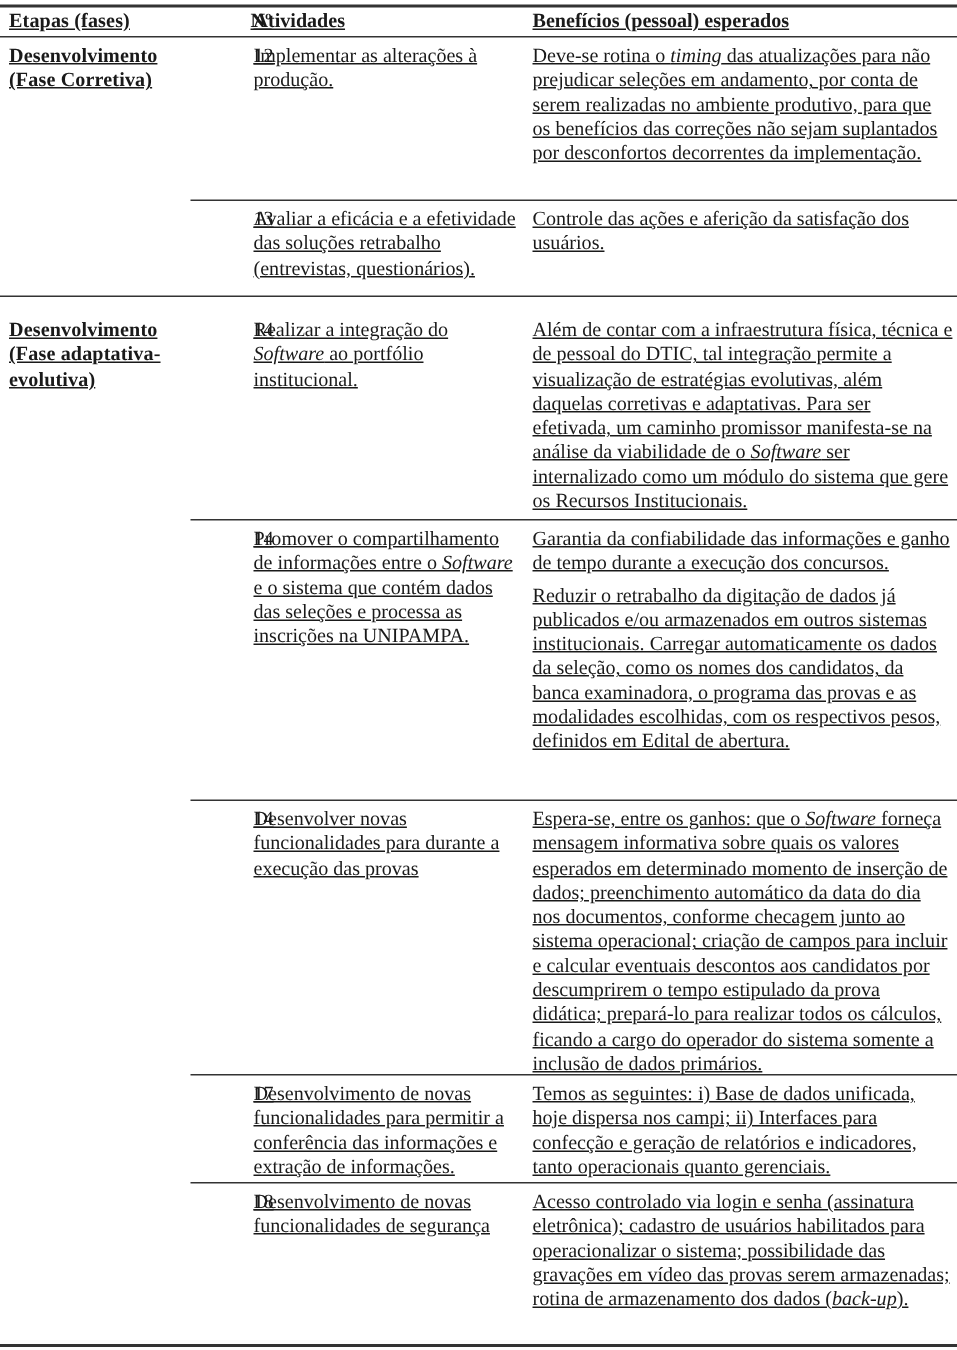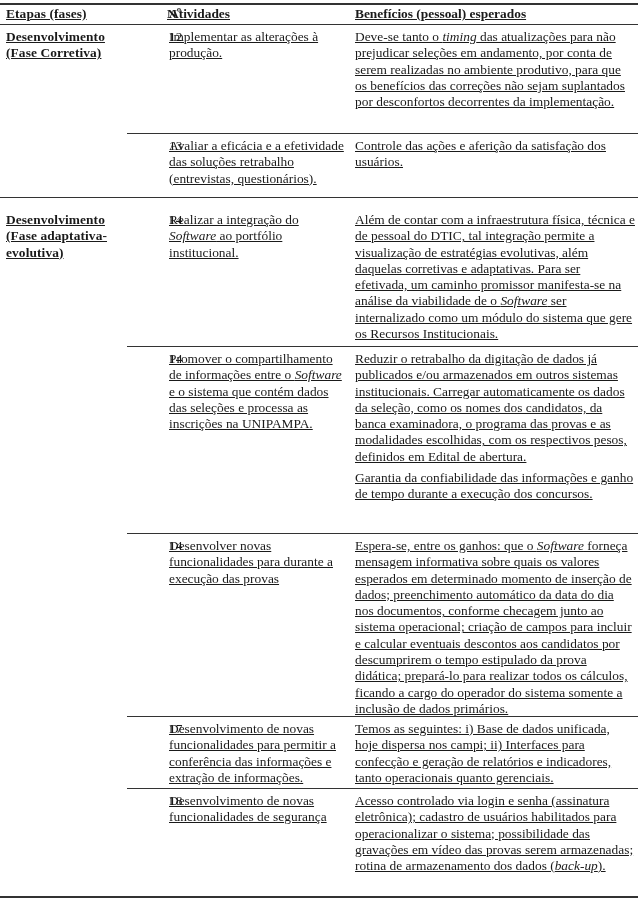--- a/index.html
+++ b/index.html
@@ -54,37 +54,37 @@
   <div></div>
   <div></div>
   <div></div>
   <div></div>
   <div></div>
   <div></div>
   <div></div>
 <div class="cell c-num" style="top: 26px;">12</div>
     <div class="cell c-act" style="top: 26px;"><span>Implementar as alterações à produção.</span></div>
     <div class="cell c-ben" style="top: 26px;">
-      <div class="para"><span>Deve-se tanto o </span><em>timing</em><span> das atualizações para não prejudicar seleções em andamento, por conta de serem realizadas no ambiente produtivo, para que os benefícios das correções não sejam suplantados por desconfortos decorrentes da implementação.</span></div>
+      <div class="para"><span>Deve-se rotina o </span><em>timing</em><span> das atualizações para não prejudicar seleções em andamento, por conta de serem realizadas no ambiente produtivo, para que os benefícios das correções não sejam suplantados por desconfortos decorrentes da implementação.</span></div>
     </div>
     <div class="cell c-num" style="top: 135px;">13</div>
     <div class="cell c-act" style="top: 135px;"><span>Avaliar a eficácia e a efetividade das soluções retrabalho (entrevistas, questionários).</span></div>
     <div class="cell c-ben" style="top: 135px;">
       <div class="para"><span>Controle das ações e aferição da satisfação dos usuários.</span></div>
     </div>
     <div class="cell c-num" style="top: 209px;">14</div>
     <div class="cell c-act" style="top: 209px;"><span>Realizar a integração do </span><em>Software</em><span> ao portfólio institucional.</span></div>
     <div class="cell c-ben" style="top: 209px;">
       <div class="para"><span>Além de contar com a infraestrutura física, técnica e de pessoal do DTIC, tal integração permite a visualização de estratégias evolutivas, além daquelas corretivas e adaptativas. Para ser efetivada, um caminho promissor manifesta-se na análise da viabilidade de o </span><em>Software</em><span> ser internalizado como um módulo do sistema que gere os Recursos Institucionais.</span></div>
     </div>
     <div class="cell c-num" style="top: 348px;">14</div>
     <div class="cell c-act" style="top: 348px;"><span>Promover o compartilhamento de informações entre o </span><em>Software</em><span> e o sistema que contém dados das seleções e processa as inscrições na UNIPAMPA.</span></div>
     <div class="cell c-ben" style="top: 348px;">
+      <div class="para"><span>Garantia da confiabilidade das informações e ganho de tempo durante a execução dos concursos.</span></div>
       <div class="para"><span>Reduzir o retrabalho da digitação de dados já publicados e/ou armazenados em outros sistemas institucionais. Carregar automaticamente os dados da seleção, como os nomes dos candidatos, da banca examinadora, o programa das provas e as modalidades escolhidas, com os respectivos pesos, definidos em Edital de abertura.</span></div>
-      <div class="para"><span>Garantia da confiabilidade das informações e ganho de tempo durante a execução dos concursos.</span></div>
     </div>
     <div class="cell c-num" style="top: 535px;">14</div>
     <div class="cell c-act" style="top: 535px;"><span>Desenvolver novas funcionalidades para durante a execução das provas</span></div>
     <div class="cell c-ben" style="top: 535px;">
       <div class="para"><span>Espera-se, entre os ganhos: que o </span><em>Software</em><span> forneça mensagem informativa sobre quais os valores esperados em determinado momento de inserção de dados; preenchimento automático da data do dia nos documentos, conforme checagem junto ao sistema operacional; criação de campos para incluir e calcular eventuais descontos aos candidatos por descumprirem o tempo estipulado da prova didática; prepará-lo para realizar todos os cálculos, ficando a cargo do operador do sistema somente a inclusão de dados primários.</span></div>
     </div>
     <div class="cell c-num" style="top: 718px;">17</div>
     <div class="cell c-act" style="top: 718px;"><span>Desenvolvimento de novas funcionalidades para permitir a conferência das informações e extração de informações.</span></div>
     <div class="cell c-ben" style="top: 718px;">
       <div class="para"><span>Temos as seguintes: i) Base de dados unificada, hoje dispersa nos campi; ii) Interfaces para confecção e geração de relatórios e indicadores, tanto operacionais quanto gerenciais.</span></div>

